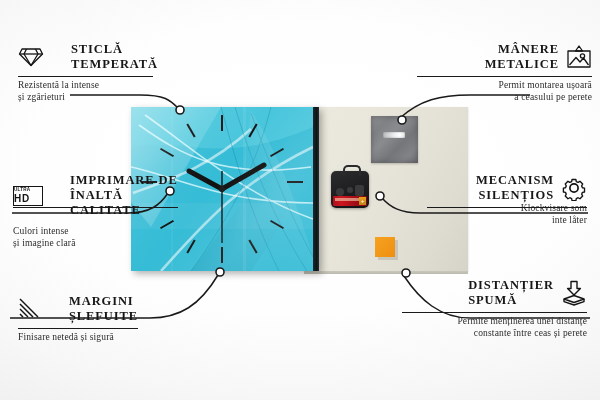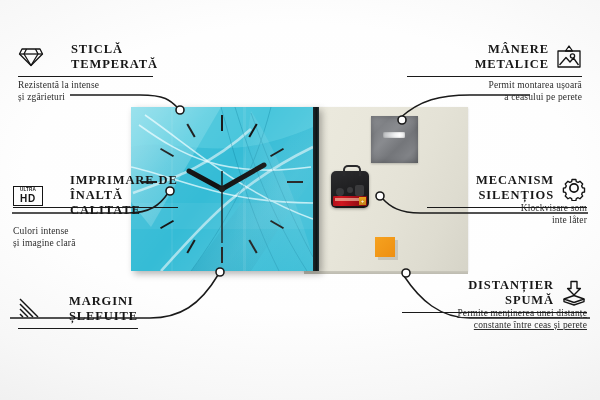--- a/index.html
+++ b/index.html
@@ -250,21 +250,21 @@
       <span class="words">STICLĂ
 TEMPERATĂ</span>
     </div>
     <div class="rule" style="left:0;top:34px;width:135px;"></div>
     <div class="fsub" style="margin-top:8px;">Rezistentă la intense
 și zgârieturi</div>
   </div>
 
   <div class="feature left" style="left:13px;top:173px;width:180px;">
     <div class="ftitle">
-      <span class="icon" style="display:inline-block;border:1.4px solid #141414;width:30px;height:20px;text-align:center;box-sizing:border-box;">
+      <span class="icon" style="display:inline-block;border:1.4px solid #141414;width:30px;height:20px;box-sizing:border-box;">
         <span style="display:block;font-family:'Liberation Sans',sans-serif;font-size:4.6px;line-height:6px;letter-spacing:.2px;color:#141414;">ultra</span>
         <span style="display:block;font-family:'Liberation Sans',sans-serif;font-weight:bold;font-size:10px;line-height:11px;color:#141414;">HD</span>
       </span>
       <span class="words">IMPRIMARE DE
 ÎNALTĂ CALITATE</span>
     </div>
     <div class="rule" style="left:0;top:34px;width:165px;"></div>
     <div class="fsub" style="margin-top:8px;">Culori intense
 și imagine clară</div>
   </div>
@@ -276,23 +276,24 @@
           <line x1="2" y1="2" x2="20" y2="20"></line>
           <line x1="2" y1="7" x2="15" y2="20"></line>
           <line x1="2" y1="12" x2="10" y2="20"></line>
           <line x1="2" y1="17" x2="5" y2="20"></line>
         </g>
       </svg>
       <span class="words">MARGINI
 ȘLEFUITE</span>
     </div>
     <div class="rule" style="left:0;top:34px;width:120px;"></div>
-  </div>
-
-  <div class="feature right" style="right:18px;top:42px;width:180px;">
+    <div class="fsub" style="margin-top:8px;">Finisare netedă și sigură</div>
+  </div>
+
+  <div class="feature right" style="right:8px;top:42px;width:180px;">
     <div class="ftitle">
       <span class="words" style="text-align:right;">MÂNERE
 METALICE</span>
       <svg class="icon" width="26" height="24" viewBox="0 0 26 24">
         <g fill="none" stroke="#141414" stroke-width="1.3" stroke-linejoin="round">
           <path d="M13,1 L9.5,6 H16.5 Z"></path>
           <rect x="2" y="6" width="22" height="16"></rect>
           <path d="M3.5,20 L10,12.5 L14,17 L17.5,13 L22.5,20"></path>
           <circle cx="16.5" cy="11" r="2.1"></circle>
         </g>
@@ -314,28 +315,28 @@
         </g>
       </svg>
     </div>
     <div class="rule" style="right:0;top:34px;width:160px;"></div>
     <div class="fsub" style="margin-top:0;">Klockvisare som
 inte låter</div>
   </div>
 
   <div class="feature right" style="right:13px;top:278px;width:190px;">
     <div class="ftitle">
-      <span class="words" style="text-align:right;">DISTANȚIER
+      <span class="words" style="">DISTANȚIER
 SPUMĂ</span>
       <svg class="icon" width="26" height="26" viewBox="0 0 26 26">
         <g fill="none" stroke="#141414" stroke-width="1.4" stroke-linejoin="round">
           <path d="M10,1.5 h6 v7 h3.4 L13,15 L6.6,8.5 H10 Z"></path>
           <path d="M13,15.5 L23,19 L13,22.5 L3,19 Z"></path>
           <path d="M3,19 v2.6 L13,25 L23,21.6 V19"></path>
         </g>
       </svg>
     </div>
     <div class="rule" style="right:0;top:34px;width:185px;"></div>
-    <div class="fsub" style="margin-top:0;text-decoration:underline;">Permite menținerea unei distanțe
+    <div class="fsub" style="margin-top:8px;">Permite menținerea unei distanțe
 constante între ceas și perete</div>
   </div>
 
 </div>
 
 </body></html>

